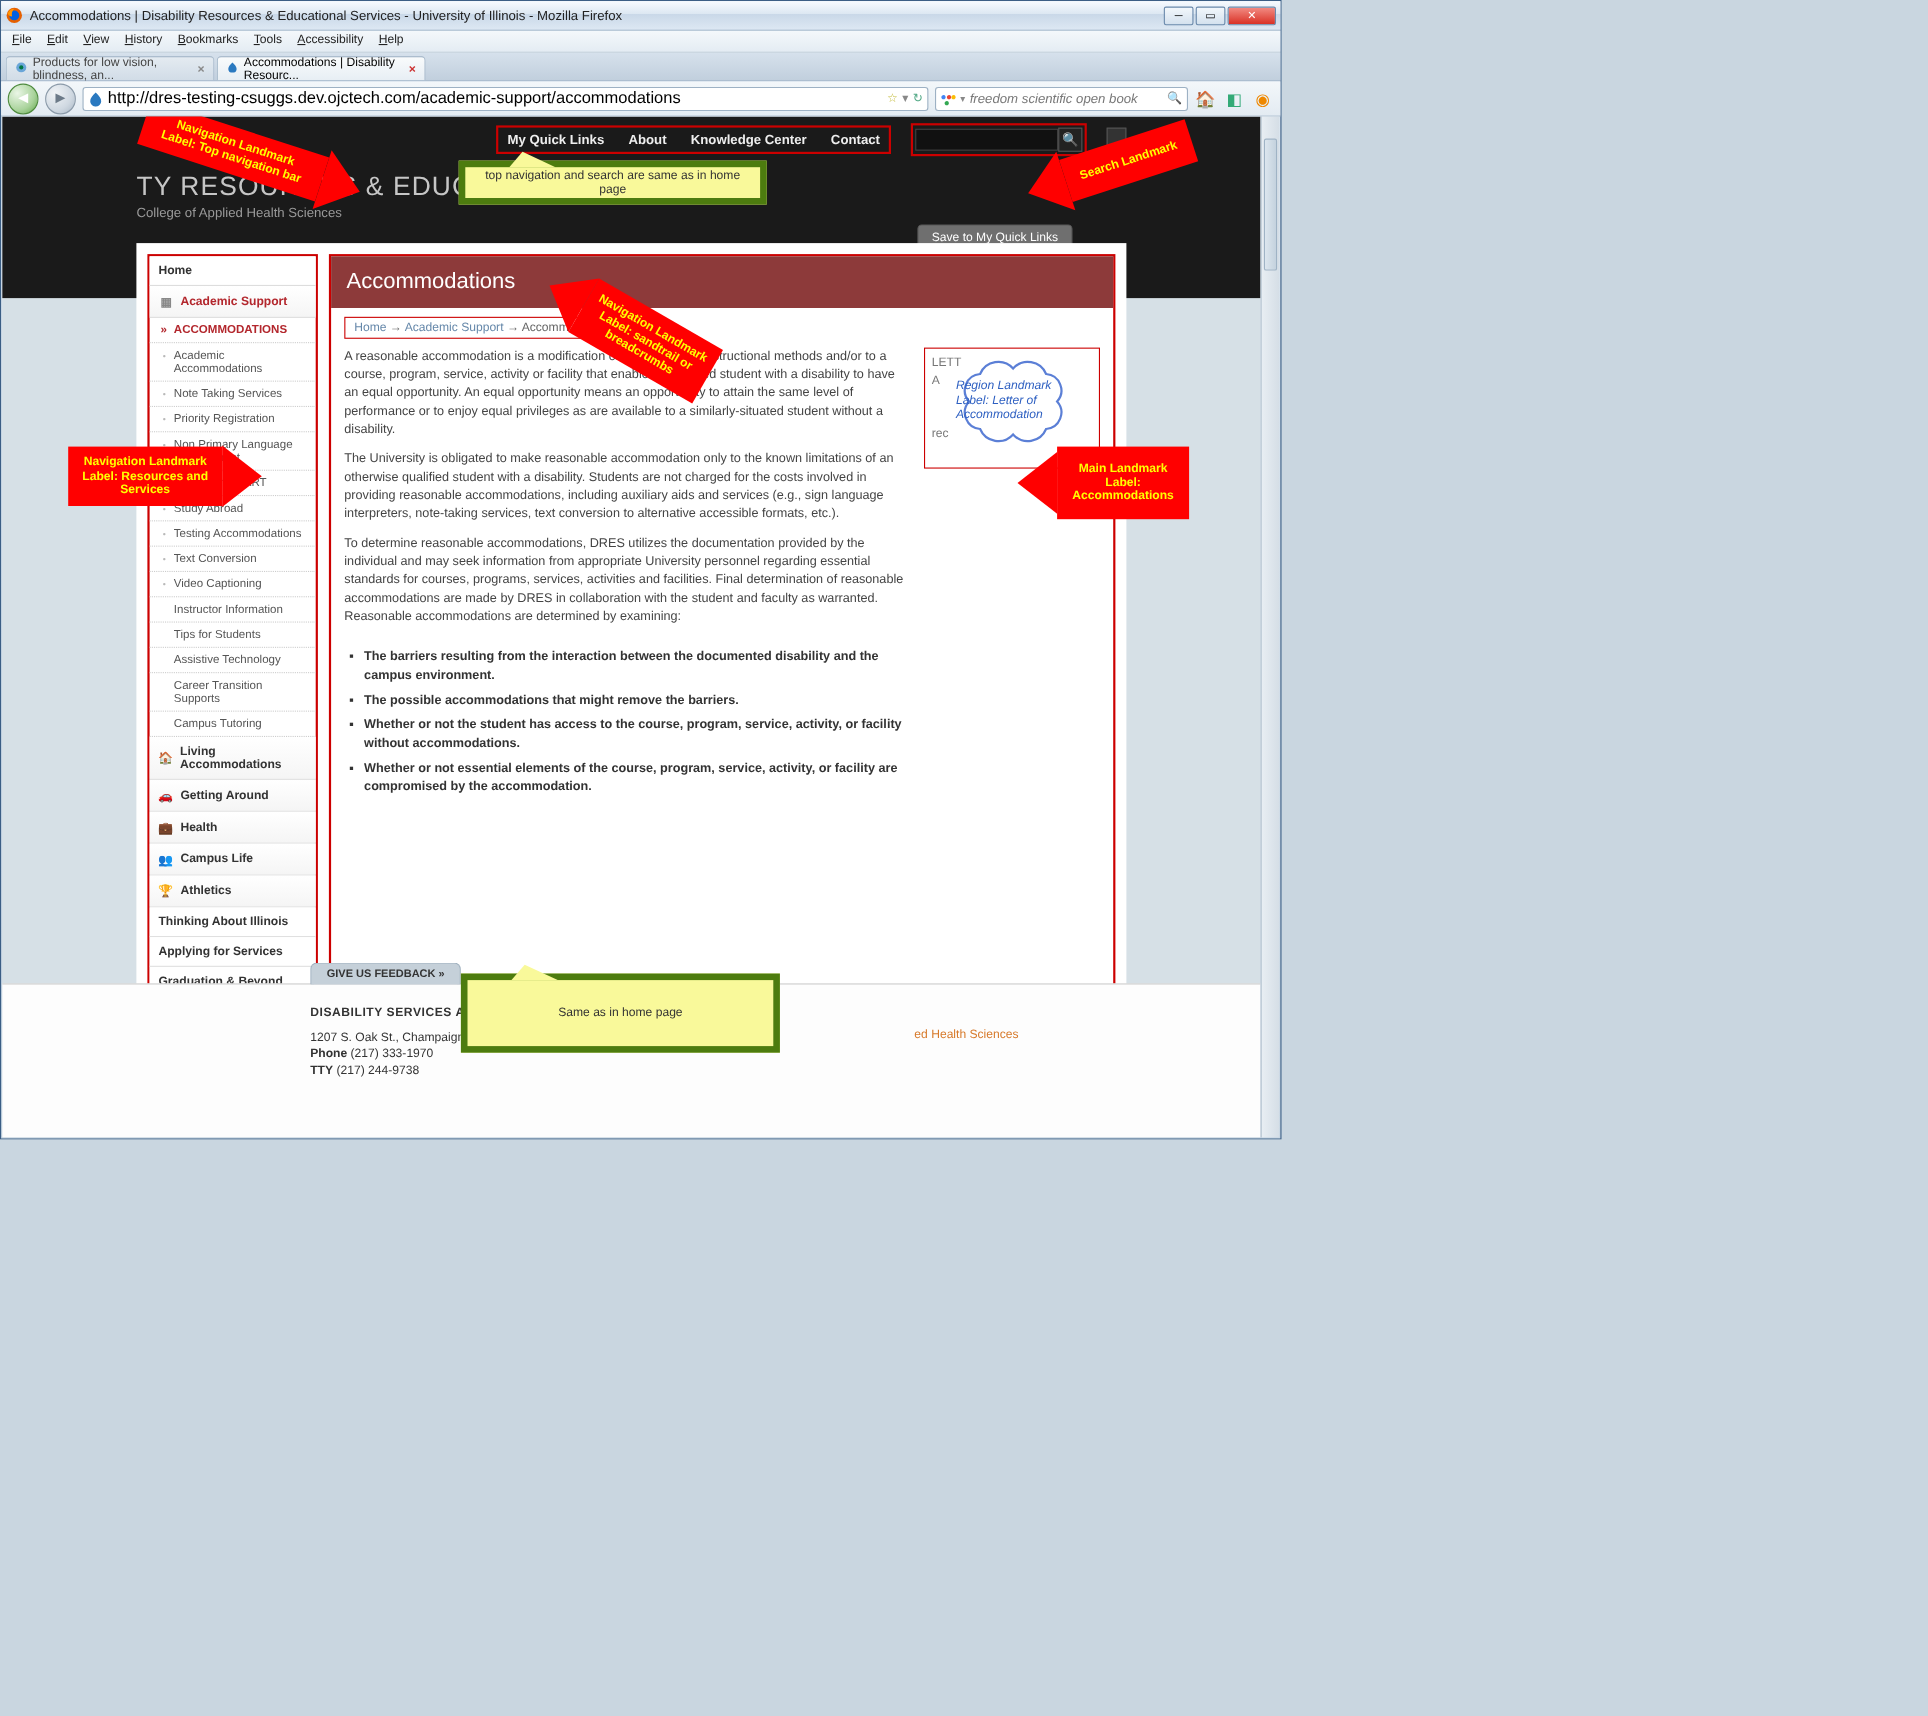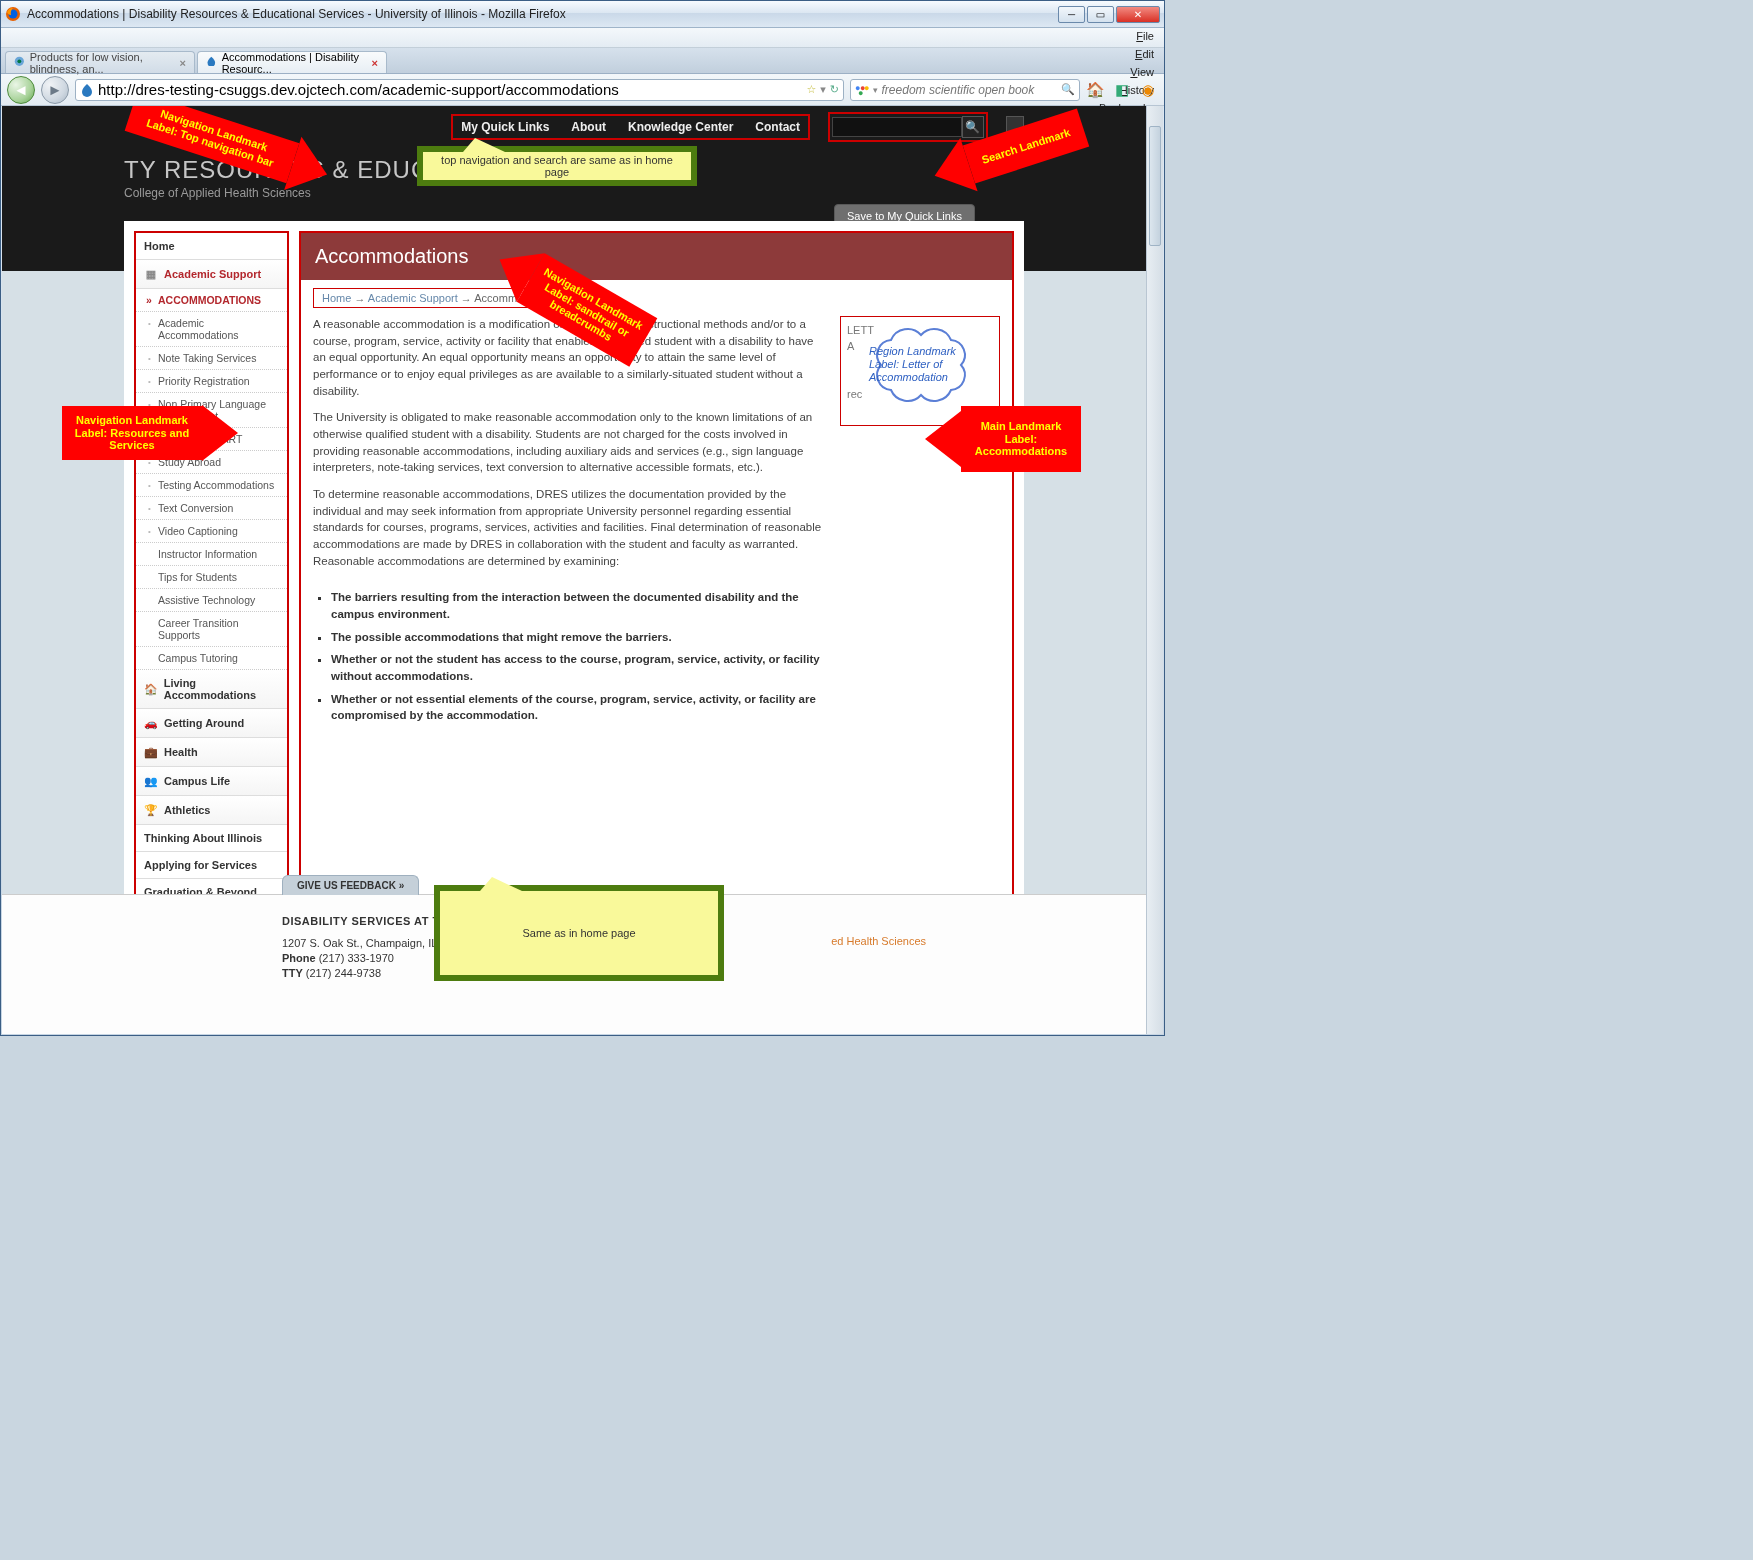--- a/index.html
+++ b/index.html
@@ -8,21 +8,21 @@
 
 .win-frame { width:1165px; height:1036px; background:linear-gradient(#dfeaf4,#c6d5e3); border:1px solid #3b5e85; position:relative; }
 .titlebar { height:27px; background:linear-gradient(#f7fbff,#dce7f2 45%,#c9d8e8 46%,#dde8f3); display:flex; align-items:center; padding:0 4px; border-bottom:1px solid #9fb4c9; }
 .titlebar .ff-icon { width:16px; height:16px; margin-right:6px; }
 .titlebar .ff-icon svg { width:16px; height:16px; }
 .titlebar .title { flex:1; font-size:12px; color:#222; }
 .win-btns { display:flex; gap:2px; }
 .win-btn { width:27px; height:17px; border:1px solid #6a89ab; border-radius:2px; background:linear-gradient(#f2f7fb,#d4e1ee); display:flex; align-items:center; justify-content:center; font-size:10px; }
 .win-btn.close { background:linear-gradient(#f28b82,#d93025); color:#fff; width:44px; }
 
-.menubar { height:20px; background:linear-gradient(#f4f8fb,#e4ecf3); display:flex; align-items:flex-end; padding:0 4px; gap:2px; border-bottom:1px solid #c3cfd9;flex-direction:column; }
+.menubar { height:20px; background:linear-gradient(#f4f8fb,#e4ecf3); display:flex; align-items:flex-start; padding:0 4px; gap:2px; border-bottom:1px solid #c3cfd9; }
 .menubar span { padding:2px 6px; font-size:11px; color:#222; }
 .menubar span u { text-decoration:underline; }
 
 .tabstrip { height:26px; background:linear-gradient(#d6e1ec,#c1cfdd); display:flex; align-items:flex-end; padding:0 4px; gap:2px; border-bottom:1px solid #9cb0c5; }
 .browser-tab { height:22px; background:linear-gradient(#f9fbfc,#e7eef4); border:1px solid #a8bacb; border-bottom:none; border-radius:4px 4px 0 0; padding:0 8px; display:flex; align-items:center; gap:5px; font-size:11px; max-width:190px; }
 .browser-tab.inactive { background:linear-gradient(#e4ebf1,#d1dce7); color:#444; }
 .tab-close { font-weight:bold; color:#888; }
 .fav { width:14px; height:14px; }
 
 .toolbar { height:32px; background:linear-gradient(#f3f7fa,#e3ebf2); display:flex; align-items:center; padding:0 6px; gap:6px; border-bottom:1px solid #b7c5d3; }
@@ -337,21 +337,21 @@
         <div class="feedback-tab">GIVE US FEEDBACK »</div>
         <div class="footer-inner">
           <h4>DISABILITY SERVICES AT THE UNIVE</h4>
           <div class="line">1207 S. Oak St., Champaign, IL 61820</div>
           <div class="line"><b>Phone</b> <span>(217) 333-1970</span></div>
           <div class="line"><b>TTY</b> <span>(217) 244-9738</span></div>
         </div>
         <div class="footer-links">
           <a>ed Health Sciences</a>
         </div>
-        <div class="sticky" style="top:-10px; left:432px; width:290px; height:96px;">Same as in home page</div>
+        <div class="sticky" style="top:-10px; left:417px; width:290px; height:72px;">Same as in home page</div>
       </div>
 
     </div>
   </div>
 
   <div class="scrollbar-v">
     <div class="scroll-thumb"></div>
   </div>
 
 </div>

